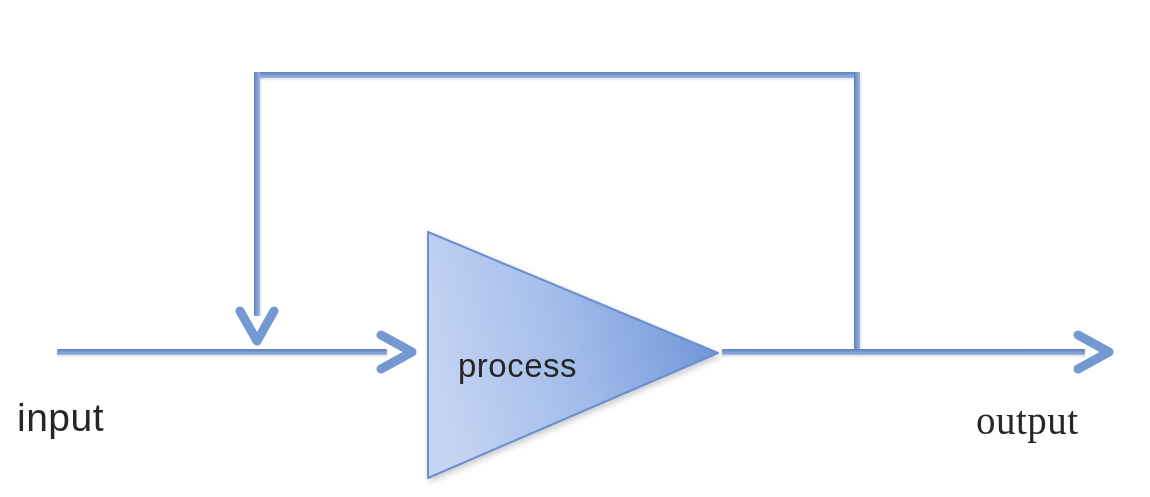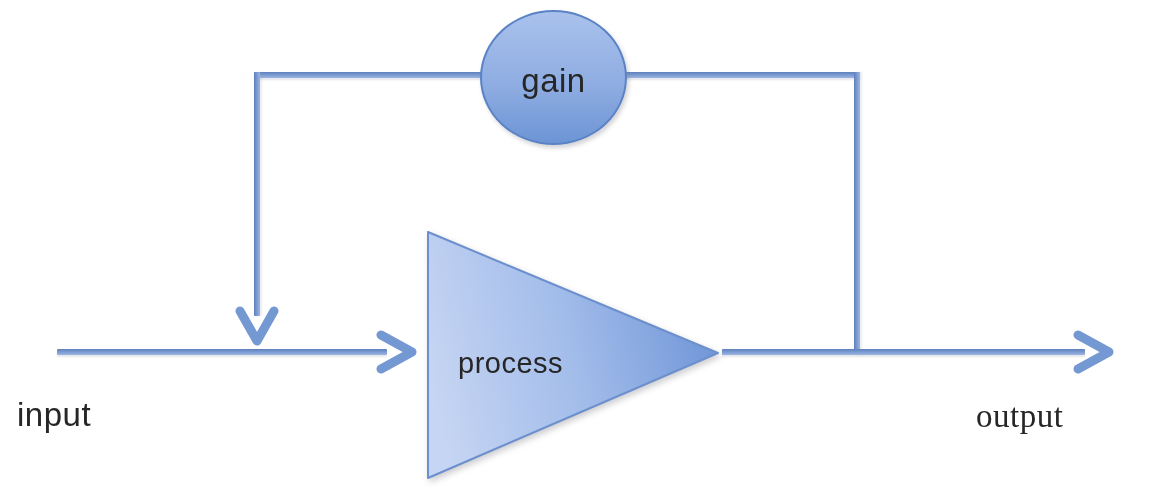--- a/index.html
+++ b/index.html
@@ -53,28 +53,28 @@
   }
   
   .process-svg {
     position: absolute;
     left: 420px; top: 224px;
     filter: drop-shadow(2px 3px 3px rgba(130,130,140,0.4));
   }
   .process-label {
     position: absolute;
     left: 458px; top: 347px;
-    font-size: 29px;
+    font-size: 33px;
     color: #262626;
     letter-spacing: 0.5px;
   }
   
   .io-label {
     position: absolute;
-    font-size: 33px;
+    font-size: 39px;
     color: #262626;
     letter-spacing: 0.5px;
   }
   .io-input  { left: 17px;  top: 396px; }
   .io-output { left: 976px; top: 398px; font-family: Liberation Serif, serif; }
 </style>
 </head>
 <body>
 
 <div class="canvas">
@@ -104,20 +104,17 @@
       <linearGradient id="triGrad" x1="0" y1="0.6" x2="1" y2="0.4">
         <stop offset="0" stop-color="#c6d5f3"></stop>
         <stop offset="0.5" stop-color="#a2bcea"></stop>
         <stop offset="1" stop-color="#6f95d7"></stop>
       </linearGradient>
     </defs>
     <polygon points="8,8 8,254 298,129" fill="url(#triGrad)" stroke="#6c8fcd" stroke-width="2" stroke-linejoin="round"></polygon>
   </svg>
   <div class="process-label">process</div>
 
-  <div class="gain-node">
-    <span class="gain-label">gain</span>
-  </div>
 
   <div class="io-label io-input">input</div>
   <div class="io-label io-output">output</div>
 
 </div>
 
 </body></html>

